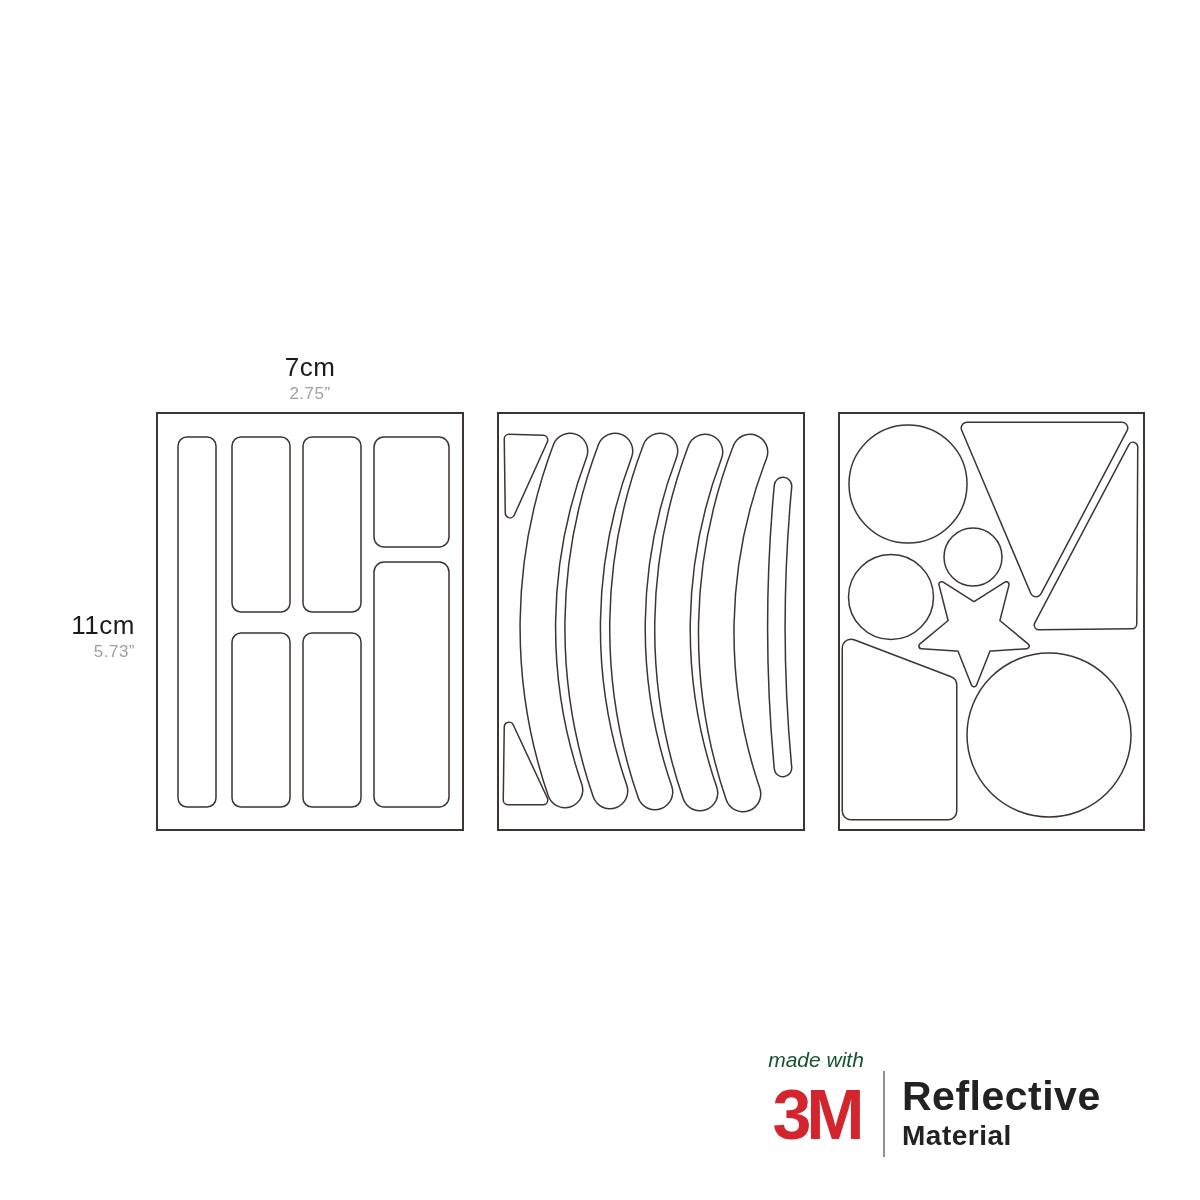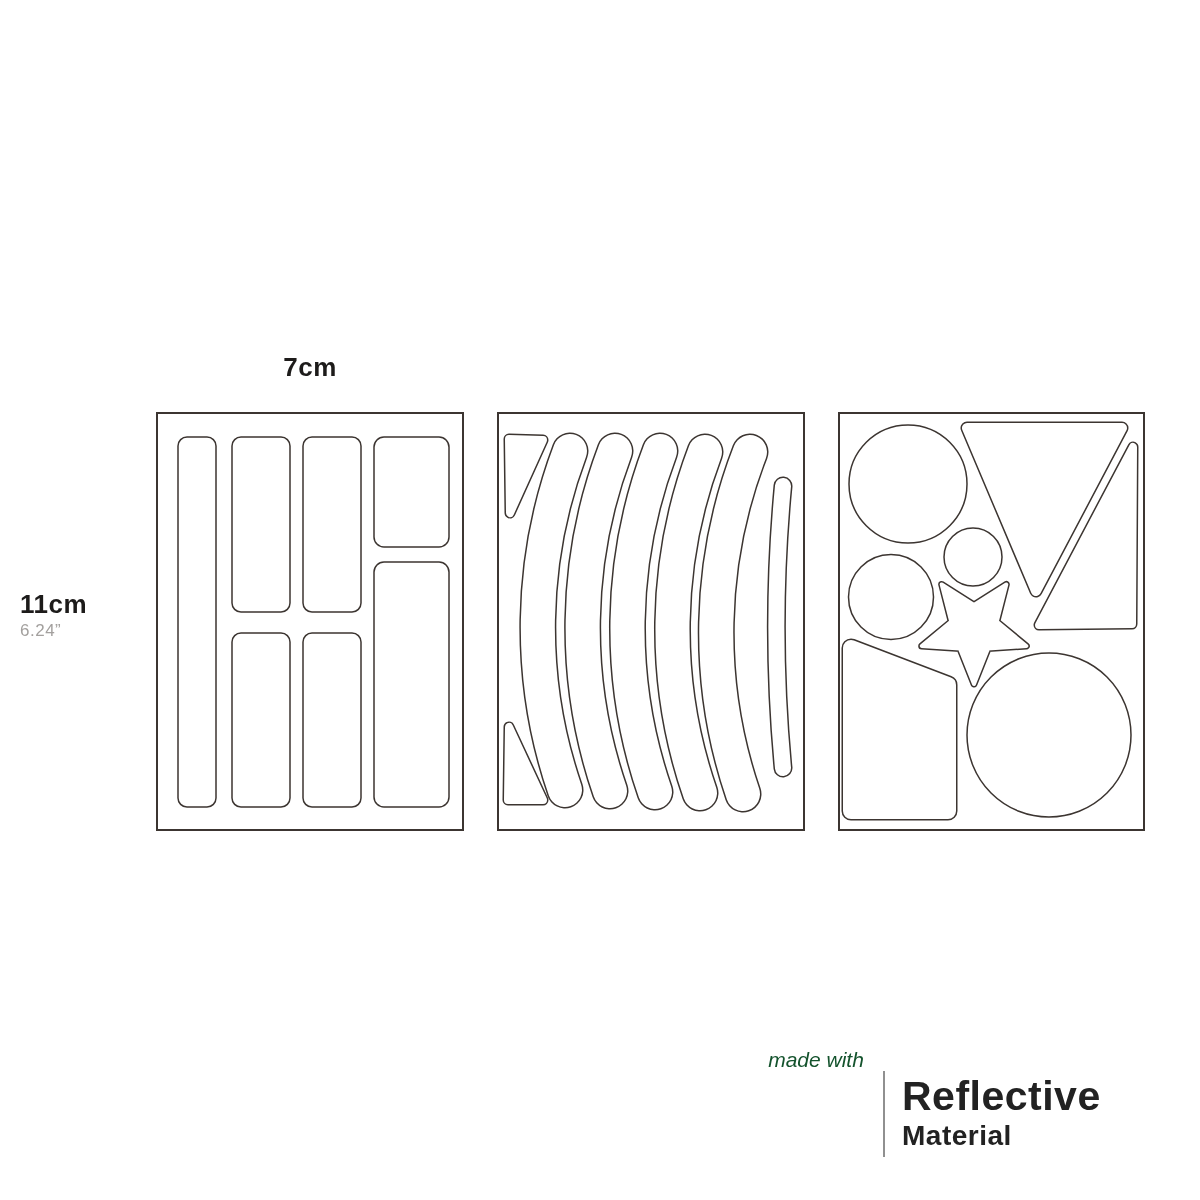--- a/index.html
+++ b/index.html
@@ -27,22 +27,22 @@
   .poly-o.r9{stroke-width:19;} .poly-i.r9{stroke-width:16;}
   .poly-o.r3{stroke-width:7;}  .poly-i.r3{stroke-width:4;}
   
   .strip-o{fill:none;stroke:var(--outline);stroke-width:37;stroke-linecap:round;}
   .strip-i{fill:none;stroke:#fff;stroke-width:34;stroke-linecap:round;}
   .strip-o.thin{stroke-width:19;}
   .strip-i.thin{stroke-width:16;}
   
   .dim-block{position:absolute;}
   .dim-width{left:157px;top:353px;width:306px;text-align:center;}
-  .dim-height{left:20px;top:590px;width:115px;text-align:left;}
-  .dim-primary{font-size:26px;font-weight:700;line-height:1.15;color:var(--dim-primary);letter-spacing:.5px;}
+  .dim-height{left:20px;top:611px;width:115px;text-align:right;}
+  .dim-primary{font-size:26px;font-weight:400;line-height:1.15;color:var(--dim-primary);letter-spacing:.5px;}
   .dim-secondary{font-size:17px;font-weight:400;line-height:1.25;color:var(--dim-secondary);letter-spacing:.5px;}
   
   .made-with{position:absolute;left:762px;top:1048px;width:108px;text-align:center;
     font-style:italic;font-size:21px;font-weight:500;color:#14532d;}
   .logo-3m{position:absolute;left:758px;top:1080px;width:116px;text-align:center;
     font-size:70px;font-weight:900;letter-spacing:-5px;line-height:1;color:var(--brand-red);}
   .brand-divider{position:absolute;left:883px;top:1071px;width:2px;height:86px;background:var(--divider);}
   .brand-line1{position:absolute;left:902px;top:1076px;font-size:41px;font-weight:700;
     line-height:1;color:var(--brand-text);letter-spacing:.5px;text-align:right;}
   .brand-line2{position:absolute;left:902px;top:1122px;font-size:28px;font-weight:700;
@@ -107,25 +107,27 @@
       <path class="poly-o r9" d="M851,648 L948,685 L948,811 L851,811 Z"></path>
       <path class="poly-i r9" d="M851,648 L948,685 L948,811 L851,811 Z"></path>
 
       <path class="poly-o r3" d="M941.7,584.5 L974,605 L1006.3,584.5 L996.8,621.6 L1026.3,646 L988.1,648.4 L974,684 L959.9,648.4 L921.7,646 L951.2,621.6 Z"></path>
       <path class="poly-i r3" d="M941.7,584.5 L974,605 L1006.3,584.5 L996.8,621.6 L1026.3,646 L988.1,648.4 L974,684 L959.9,648.4 L921.7,646 L951.2,621.6 Z"></path>
     </g>
   </svg>
 
   <div class="dim-block dim-width">
     <div class="dim-primary">7cm</div>
+    <div class="dim-secondary">2.75”</div>
   </div>
 
   <div class="dim-block dim-height">
     <div class="dim-primary">11cm</div>
-    <div class="dim-secondary">6.24”</div>
+    <div class="dim-secondary">5.73”</div>
   </div>
 
   <div class="made-with">made with</div>
+  <div class="logo-3m">3M</div>
   <div class="brand-divider"></div>
   <div class="brand-line1">Reflective</div>
   <div class="brand-line2">Material</div>
 
 </div>
 
 </body></html>

